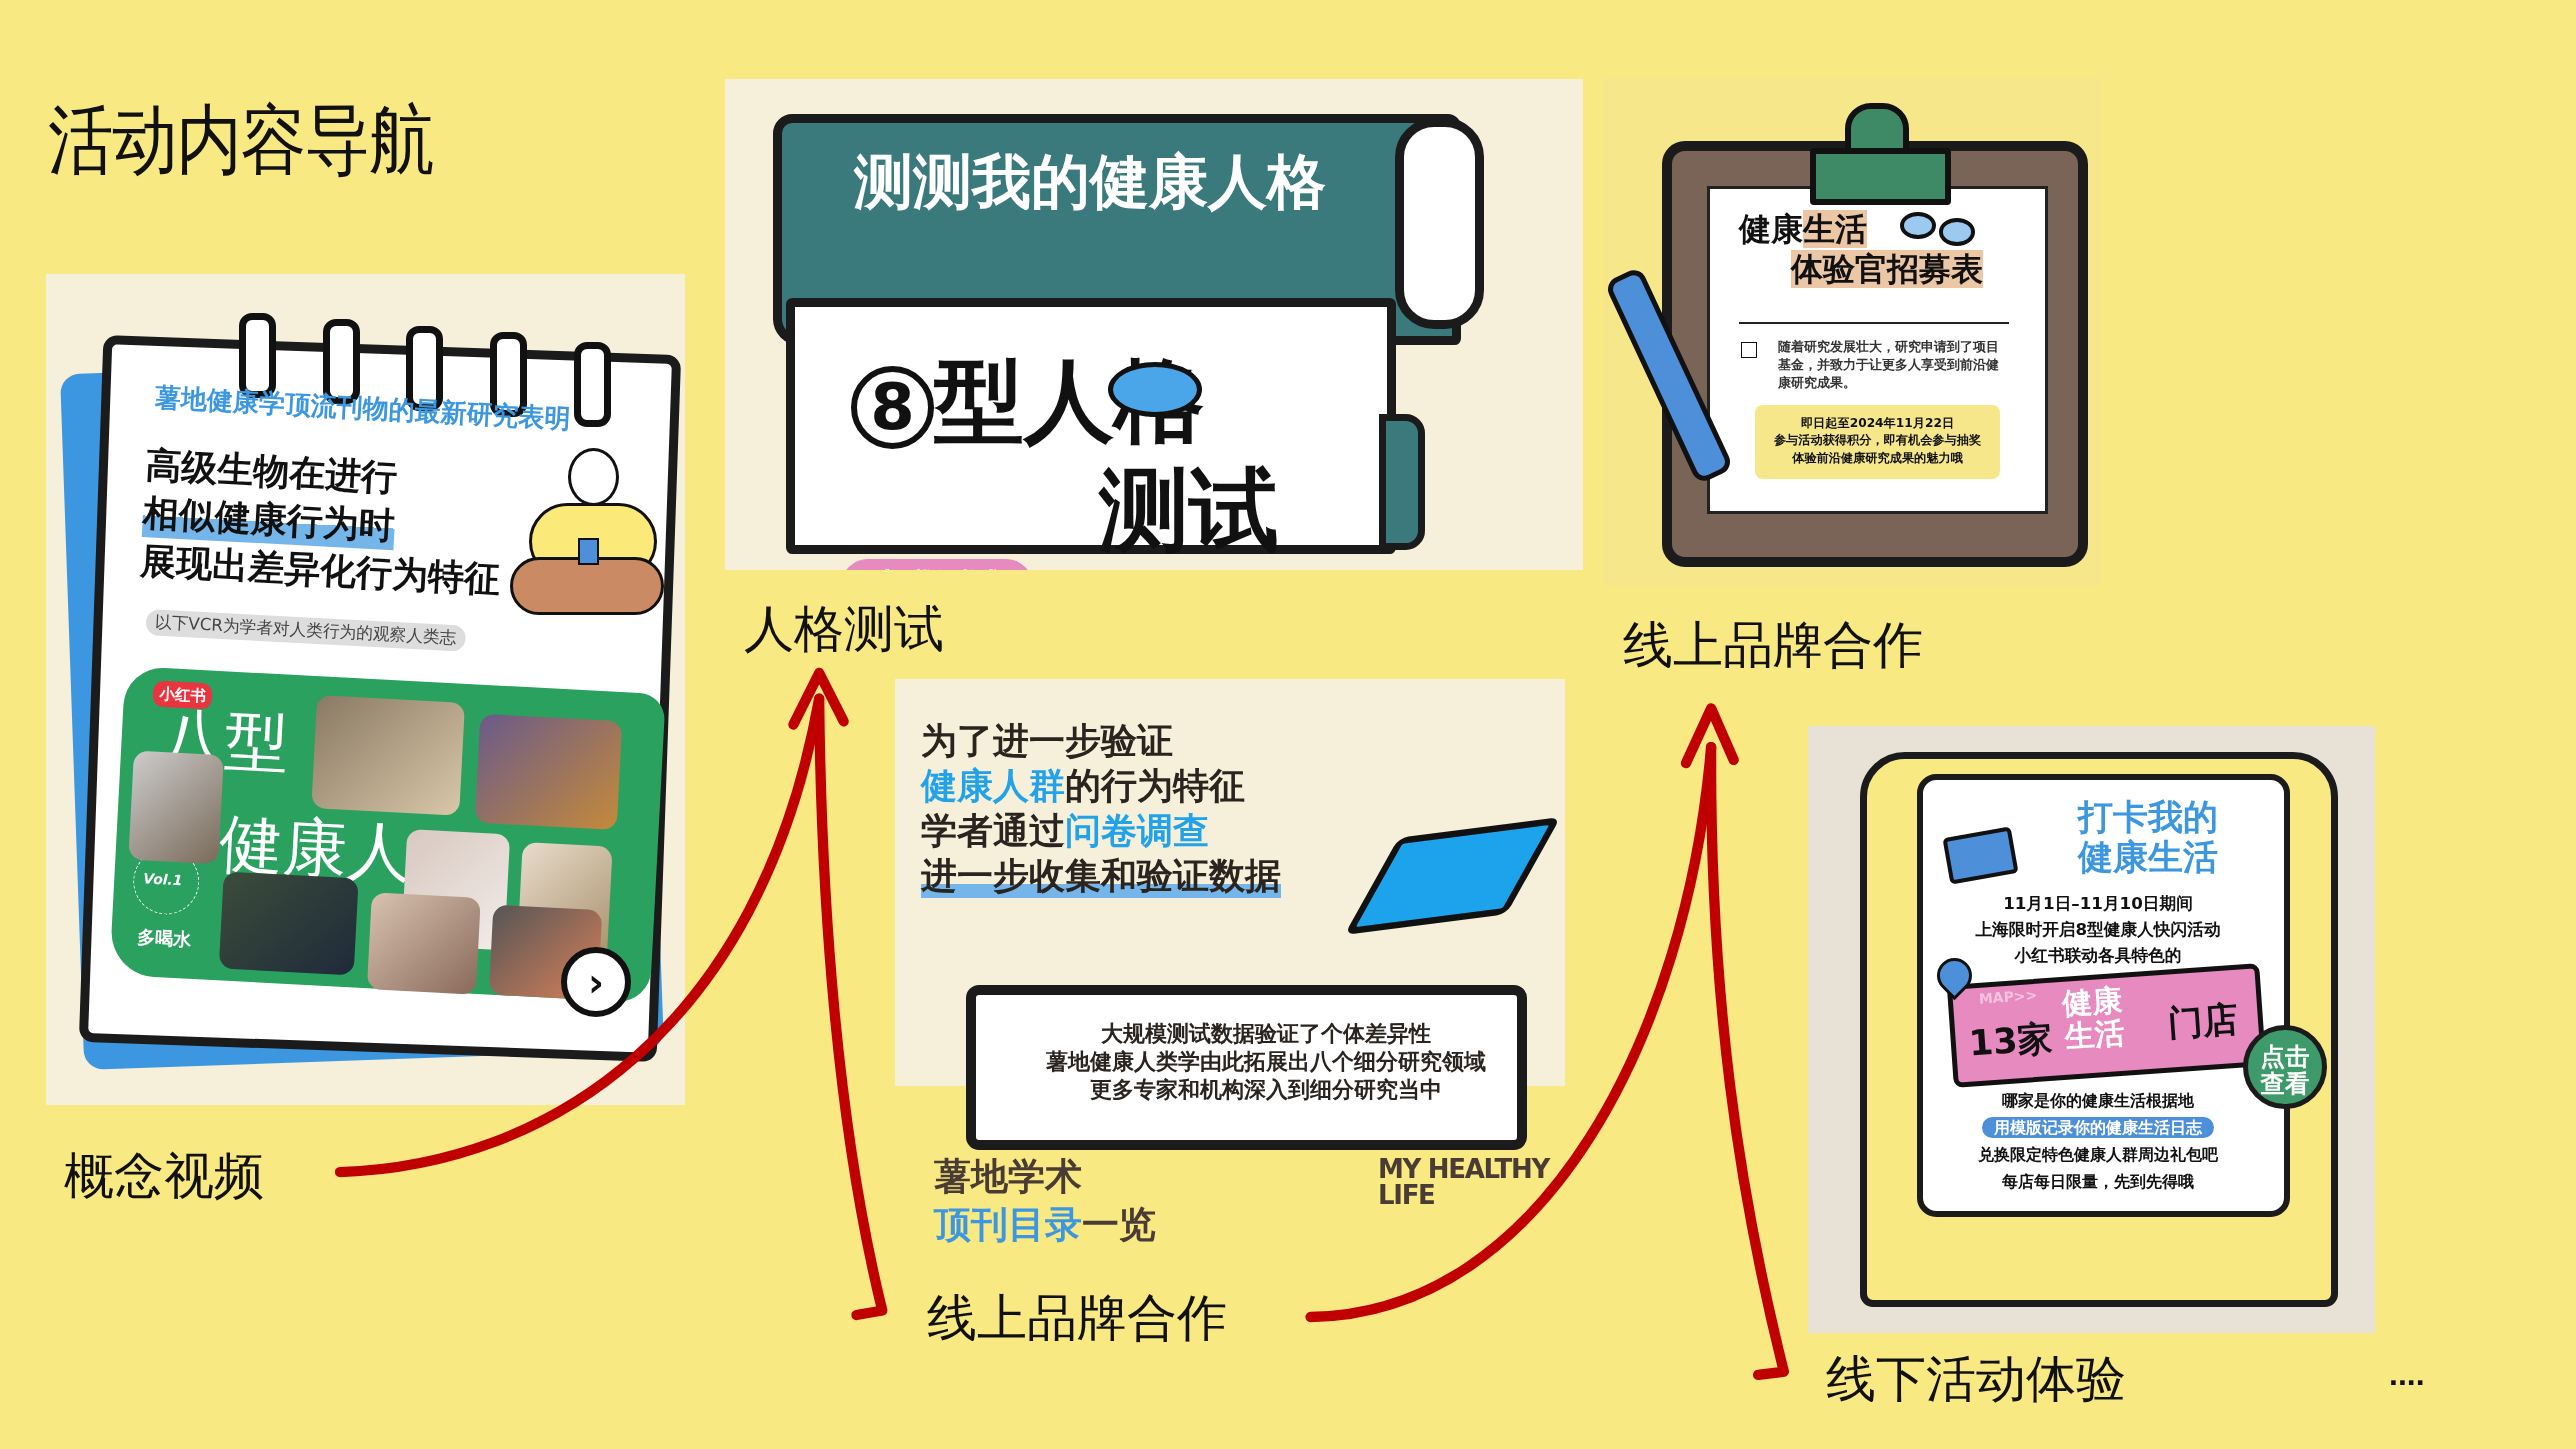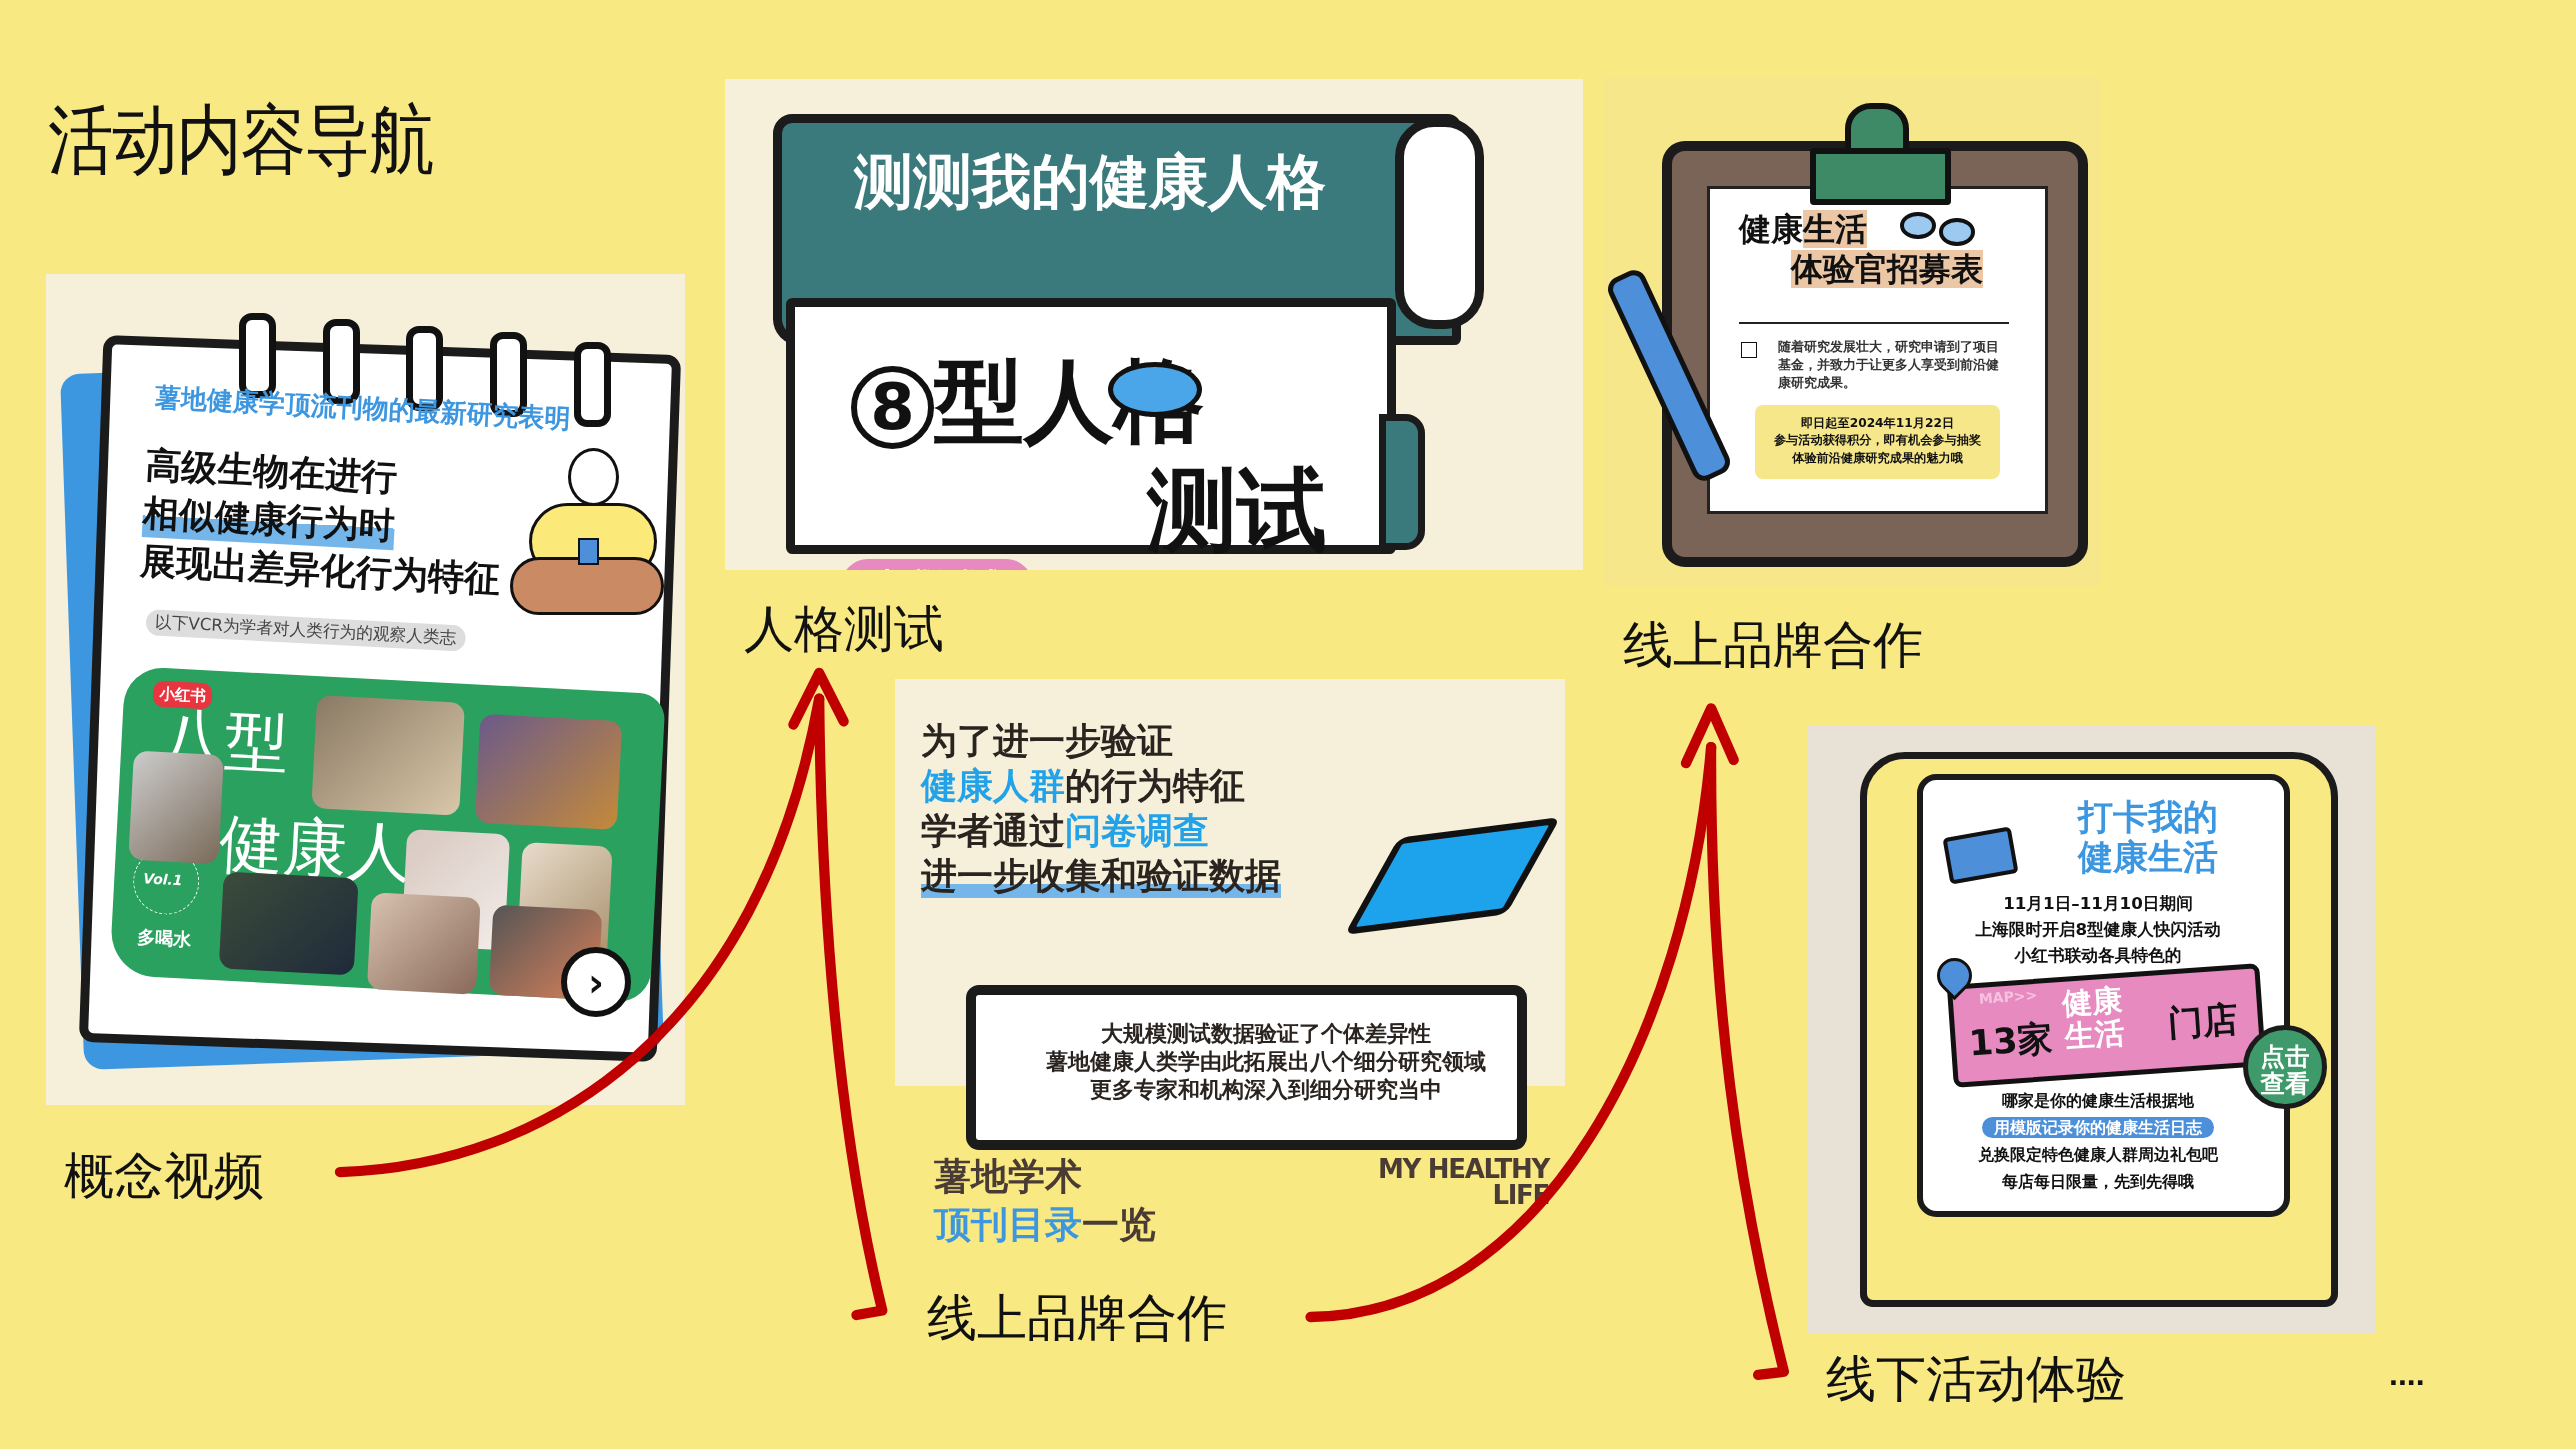--- a/index.html
+++ b/index.html
@@ -72,21 +72,21 @@
 
 <div class="panel" style="left:725px;top:79px;width:858px;height:491px;">
   <div class="abs" style="left:48px;top:35px;width:670px;height:213px;background:#3a7a7c;border:9px solid #1b1b1b;border-radius:19.3px 13px 6.4px 26px;"></div>
   <div class="abs" style="left:670px;top:39px;width:71px;height:193px;background:#fff;border:9px solid #1b1b1b;border-radius:39px;"></div>
   <div class="abs b row" style="left:129px;top:64px;font-size:59px;color:#fff;">测测我的健康人格</div>
   <div class="abs" style="left:61px;top:219px;width:592px;height:238px;background:#fff;border:9px solid #1b1b1b;border-radius:6.4px;"></div>
   <div class="abs" style="left:654px;top:335px;width:32px;height:122px;background:#3a7a7c;border:7.7px solid #1b1b1b;border-radius:0 19.3px 19.3px 0;"></div>
   <div class="abs b row" style="left:126px;top:277px;font-size:90px;line-height:1;">
     <span style="display:inline-block;border:6.4px solid #111;border-radius:50%;width:71px;height:71px;text-align:center;font-size:64px;line-height:71px;vertical-align:middle;">8</span><span>型人格</span>
   </div>
-  <div class="abs b" style="left:374px;top:386px;font-size:90px;line-height:1;margin-left:48px;">测试</div>
+  <div class="abs b" style="left:374px;top:386px;font-size:90px;line-height:1;">测试</div>
   <div class="abs" style="left:383px;top:283px;width:84px;height:45px;background:#4aa6e8;border:5.2px solid #111;border-radius:50%;"></div>
   <div class="abs b" style="left:116px;top:480px;font-size:32px;color:#fff;background:#e68ac0;border-radius:32px;padding:5.2px 32px;">点我测试</div>
 </div>
 
 <div class="panel" style="left:895px;top:679px;width:670px;height:407px;">
   <div class="abs b" style="left:26px;top:39px;font-size:36px;line-height:45px;color:#2a2420;">
     <div class="row"><span>为了进一步验证</span></div>
     <div class="row"><span class="sky">健康人群</span><span>的行为特征</span></div>
     <div class="row"><span>学者通过</span><span class="sky">问卷调查</span></div>
     <div class="row" style="background:linear-gradient(transparent 70%,#74b5ea 70%);display:inline-block;"><span>进一步收集和验证数据</span></div>
@@ -97,21 +97,21 @@
   <div class="b" style="margin:24.5px 0 0 39px;font-size:22px;line-height:28px;color:#2a2420;">
     <div class="row">大规模测试数据验证了个体差异性</div>
     <div class="row">薯地健康人类学由此拓展出八个细分研究领域</div>
     <div class="row">更多专家和机构深入到细分研究当中</div>
   </div>
 </div>
 <div class="abs b" style="left:934px;top:1153px;font-size:37px;line-height:48px;color:#4a3c34;">
   <div class="row">薯地学术</div>
   <div class="row"><span class="blue">顶刊目录</span><span>一览</span></div>
 </div>
-<div class="abs b" style="left:1378px;top:1156px;font-size:26px;line-height:26px;color:#4a3c34;text-align:right;letter-spacing:-1.3px;">
+<div class="abs b" style="left:1378px;top:1156px;font-size:26px;line-height:26px;color:#4a3c34;letter-spacing:-1.3px;">
   <div class="row">MY HEALTHY</div>
   <div class="row">LIFE</div>
 </div>
 
 <div class="panel" style="left:1604px;top:77px;width:496px;height:509px;background:#f6e88a;">
   <div class="abs" style="left:58px;top:64px;width:406px;height:406px;background:#7a6457;border:10.3px solid #1b1b1b;border-radius:23px;"></div>
   <div class="abs" style="left:103px;top:109px;width:335px;height:322px;background:#fff;border:3.9px solid #222;"></div>
   <div class="abs" style="left:206px;top:26px;width:129px;height:90px;">
     <div class="abs" style="left:35px;top:0;width:52px;height:52px;background:#3e8a66;border:6.4px solid #111;border-radius:26px 26px 0 0;"></div>
     <div class="abs" style="left:0;top:45px;width:129px;height:45px;background:#3e8a66;border:6.4px solid #111;border-radius:3.9px;"></div>

